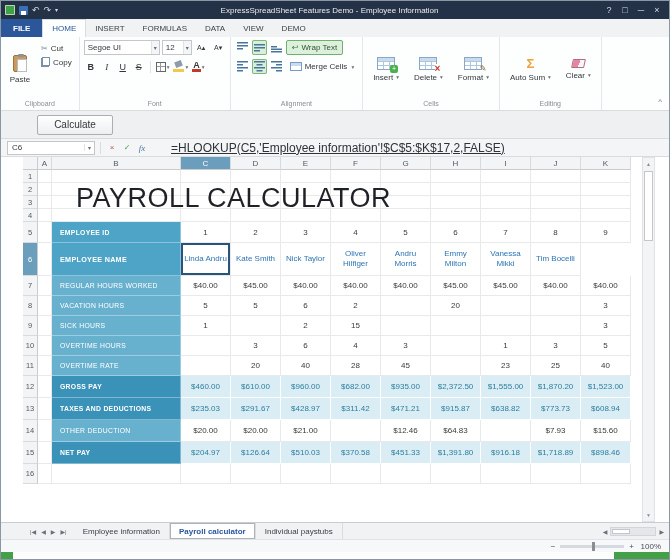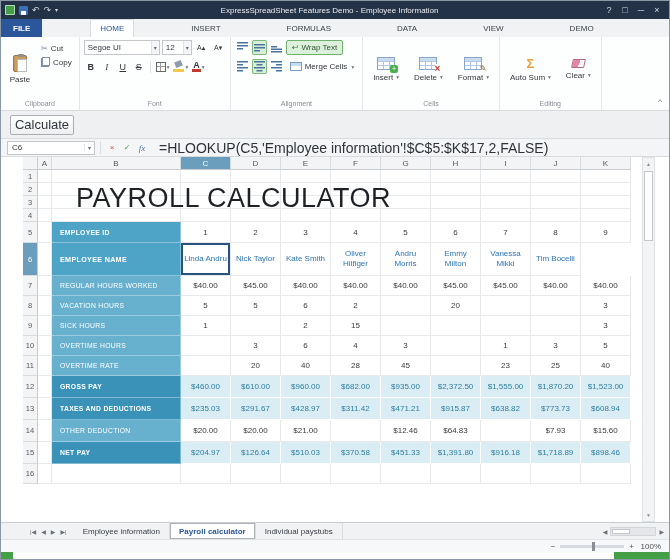--- a/index.html
+++ b/index.html
@@ -13,21 +13,21 @@
   .app-ico{width:10px;height:10px;background:#43A047;box-shadow:inset 0 0 0 1px rgba(255,255,255,.6);border-radius:1px;}
   .save-ico{width:9px;height:9px;background:#3D6FB4;border-radius:1px;
     background-image:linear-gradient(#fff,#fff);background-size:5px 4px;background-position:2px 5px;background-repeat:no-repeat;}
   .glyph{font-size:9px;color:#D5DAE0;line-height:10px;}
   .glyph.small{font-size:6px;}
   .tb-title{flex:1;text-align:center;font-size:8px;color:#E8EBEF;white-space:nowrap;overflow:hidden;}
   .tb-controls{display:flex;align-items:center;}
   .winbtn{width:16px;height:14px;display:flex;align-items:center;justify-content:center;font-size:9px;color:#D5DAE0;}
 
   
-  .tabrow{height:18px;background:#F0F2F4;display:flex;align-items:stretch;flex:none;gap:48px;}
+  .tabrow{height:18px;background:#F0F2F4;display:flex;align-items:stretch;flex:none;}
   .tab{padding:0 9px;font-size:8px;display:flex;align-items:center;color:#3A3F45;}
   .tab.file{background:#2B579A;color:#fff;font-weight:bold;padding:0 12px;}
   .tab.active{background:#FDFEFE;border:1px solid #D9DCDF;border-bottom:none;color:#2B579A;}
 
   
   .ribbon{height:74px;background:#FDFEFE;border-bottom:1px solid #D9DCDF;display:flex;position:relative;flex:none;}
   .rgroup{display:flex;flex-direction:column;border-right:1px solid #E4E6E9;padding:3px 4px 0;}
   .gbody{flex:1;display:flex;gap:3px;}
   .gbody.col{flex-direction:column;justify-content:flex-start;gap:4px;}
   .glabel{font-size:7px;color:#8A8E94;text-align:center;padding:2px 0 3px;}
@@ -74,32 +74,32 @@
     repeating-linear-gradient(to bottom,transparent 0 3px,#AEC6DE 3px 4px),#fff;}
   .tbl-ico.ins::after{content:"+";position:absolute;right:-4px;bottom:-4px;color:#fff;background:#4CAF50;width:8px;height:8px;line-height:8px;border-radius:2px;font-size:7px;text-align:center;}
   .tbl-ico.del::after{content:"\00d7";position:absolute;right:-4px;bottom:-5px;color:#C0392B;font-weight:bold;font-size:10px;line-height:10px;background:#fff;}
   .tbl-ico.fmtb::after{content:"\270E";position:absolute;right:-5px;bottom:-4px;font-size:8px;color:#8A6D3B;}
   .sigma{font-size:13px;font-weight:bold;color:#E8A33D;line-height:13px;}
   .eraser-ico{width:13px;height:9px;background:linear-gradient(100deg,#E585A0 55%,#F4F6F8 55%);border:1px solid #B46A82;transform:skewX(-12deg);border-radius:1px;}
   .rib-collapse{position:absolute;right:7px;bottom:4px;font-size:8px;color:#697077;}
 
   
   .calcpanel{height:28px;background:#EEF0F2;border-bottom:1px solid #D9DCDF;display:flex;align-items:center;padding-left:9px;flex:none;}
-  .calcbtn{width:64px;height:20px;font-size:13px;font-family:inherit;color:#33373C;background:linear-gradient(#FEFEFE,#EDEFF1);border:1px solid #ABAFB3;border-radius:2px;}
+  .calcbtn{width:76px;height:20px;font-size:10px;font-family:inherit;color:#33373C;background:linear-gradient(#FEFEFE,#EDEFF1);border:1px solid #ABAFB3;border-radius:2px;margin-left:27px;}
 
   
   .fbar{height:18px;background:#F4F5F7;display:flex;align-items:center;padding:2px 6px;gap:3px;border-bottom:1px solid #D9DCDF;flex:none;}
   .namebox{width:88px;height:14px;background:#fff;border:1px solid #C3C7CC;display:flex;align-items:center;font-size:8px;padding-left:4px;color:#33373C;}
   .nb-arr{margin-left:auto;border-left:1px solid #E0E3E6;padding:0 3px;font-size:6px;color:#697077;}
   .fb-sep{width:1px;height:12px;background:#D9DCDF;margin:0 2px;}
   .fb-btn{font-size:8px;width:12px;text-align:center;}
   .fb-btn.cancel{color:#C5534E;}
   .fb-btn.confirm{color:#4E9E50;}
   .fb-btn.fx{font-style:italic;color:#49759C;font-family:"Liberation Serif",serif;font-size:9px;}
-  .fb-formula{font-size:14px;color:#2F3338;margin-left:8px;white-space:nowrap;overflow:hidden;}
+  .fb-formula{font-size:12px;color:#2F3338;margin-left:20px;white-space:nowrap;overflow:hidden;text-decoration:underline;}
 
   
   .sheetarea{flex:1;position:relative;background:#fff;overflow:hidden;}
   .gridwrap{position:absolute;left:22px;top:0;}
   .grow{display:flex;}
   .corner{background:#F3F4F6;border-right:1px solid #C8CCD0;border-bottom:1px solid #C8CCD0;}
   .ch{background:#F3F4F6;border-right:1px solid #D8DBDE;border-bottom:1px solid #C8CCD0;font-size:8px;color:#55595E;display:flex;align-items:center;justify-content:center;}
   .rh{background:#F3F4F6;border-right:1px solid #C8CCD0;border-bottom:1px solid #D8DBDE;font-size:7.5px;color:#55595E;display:flex;align-items:center;justify-content:center;}
   .ch.hl,.rh.hl{background:#6B9DBC;color:#fff;}
   .c{border-right:1px solid #E7E9EB;border-bottom:1px solid #E7E9EB;display:flex;align-items:center;justify-content:center;overflow:hidden;}
@@ -458,22 +458,22 @@
             <div class="c val num" style="width: 50px;">6</div>
             <div class="c val num" style="width: 50px;">7</div>
             <div class="c val num" style="width: 50px;">8</div>
             <div class="c val num" style="width: 50px;">9</div>
           </div>
           <div class="grow" style="height: 33px;">
             <div class="rh hl" style="width: 15px;">6</div>
             <div class="c e" style="width: 14px;"></div>
             <div class="c lbl s1b" style="width: 129px;">EMPLOYEE NAME</div>
             <div class="c val name selcell" style="width: 50px;">Linda Andru</div>
+            <div class="c val name" style="width: 50px;">Kate Smith</div>
             <div class="c val name" style="width: 50px;">Nick Taylor</div>
-            <div class="c val name" style="width: 50px;">Kate Smith</div>
             <div class="c val name" style="width: 50px;">Oliver Hilfiger</div>
             <div class="c val name" style="width: 50px;">Andru Morris</div>
             <div class="c val name" style="width: 50px;">Emmy Milton</div>
             <div class="c val name" style="width: 50px;">Vanessa Mikki</div>
             <div class="c val name" style="width: 50px;">Tim Bocelli</div>
           </div>
           <div class="grow" style="height: 20px;">
             <div class="rh" style="width: 15px;">7</div>
             <div class="c e" style="width: 14px;"></div>
             <div class="c lbl s2" style="width: 129px;">REGULAR HOURS WORKED</div>

